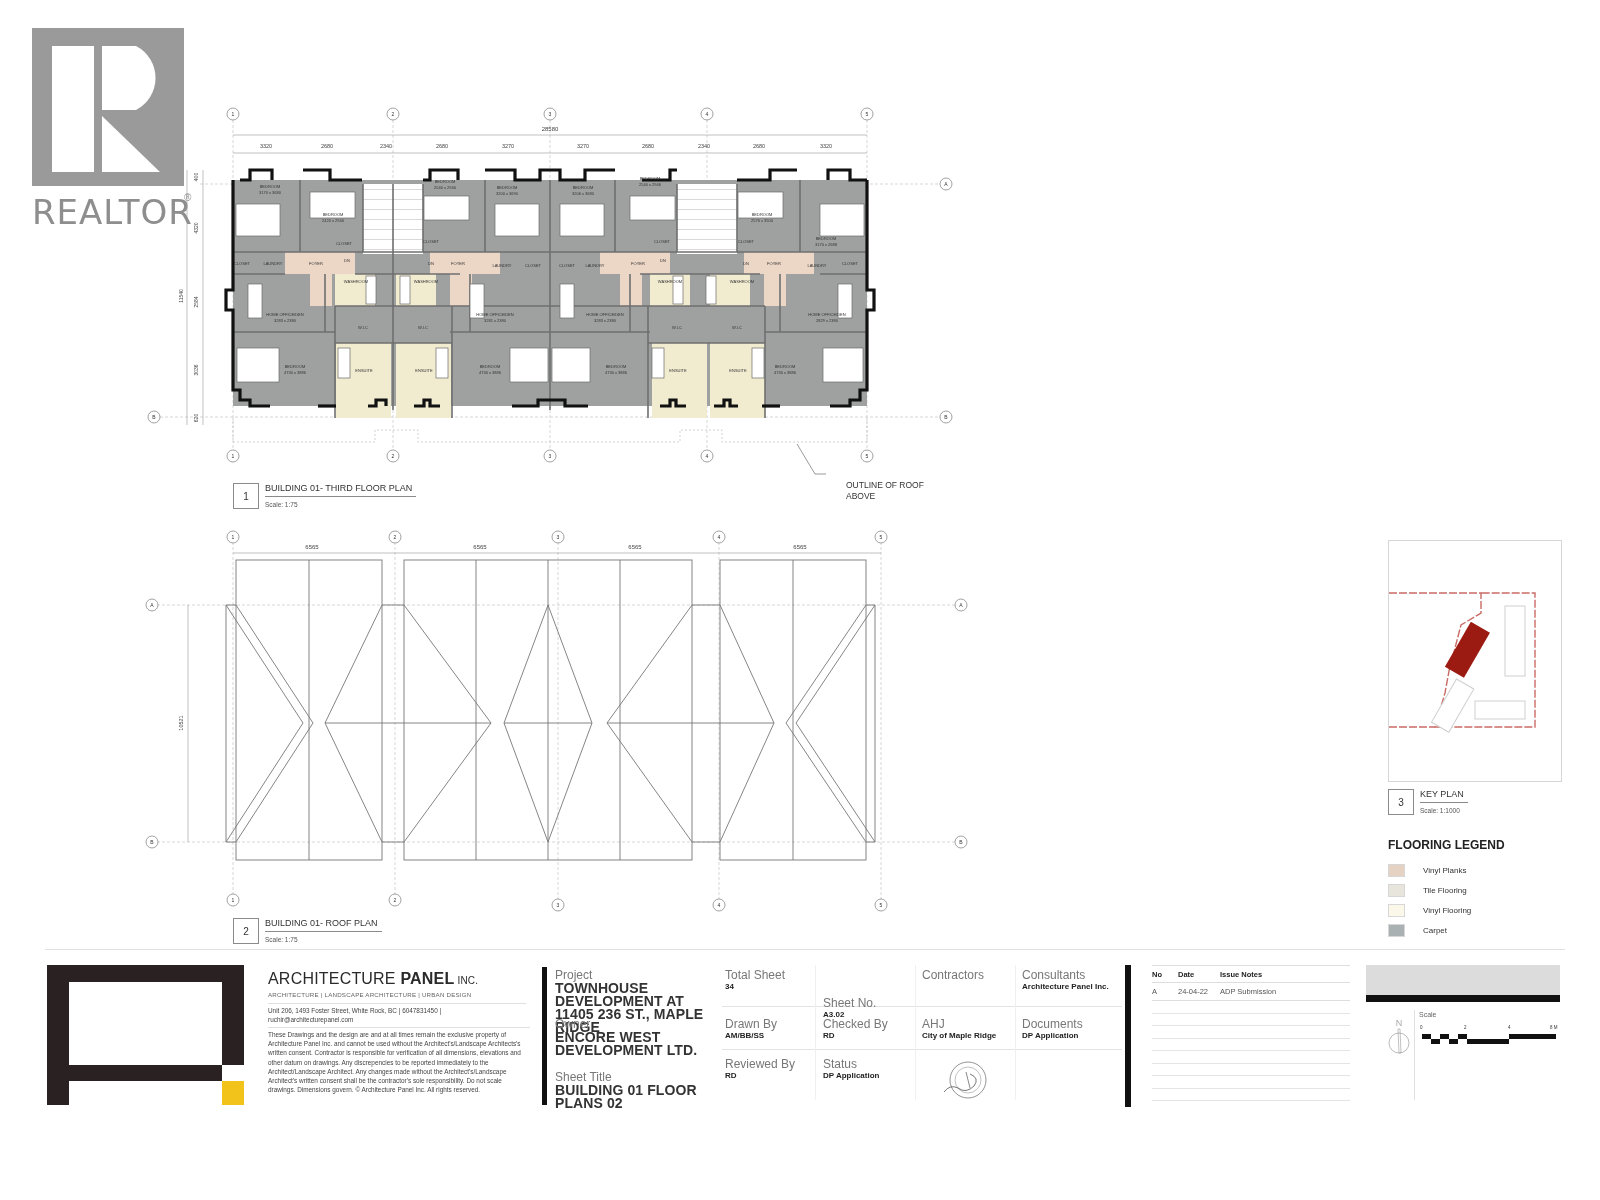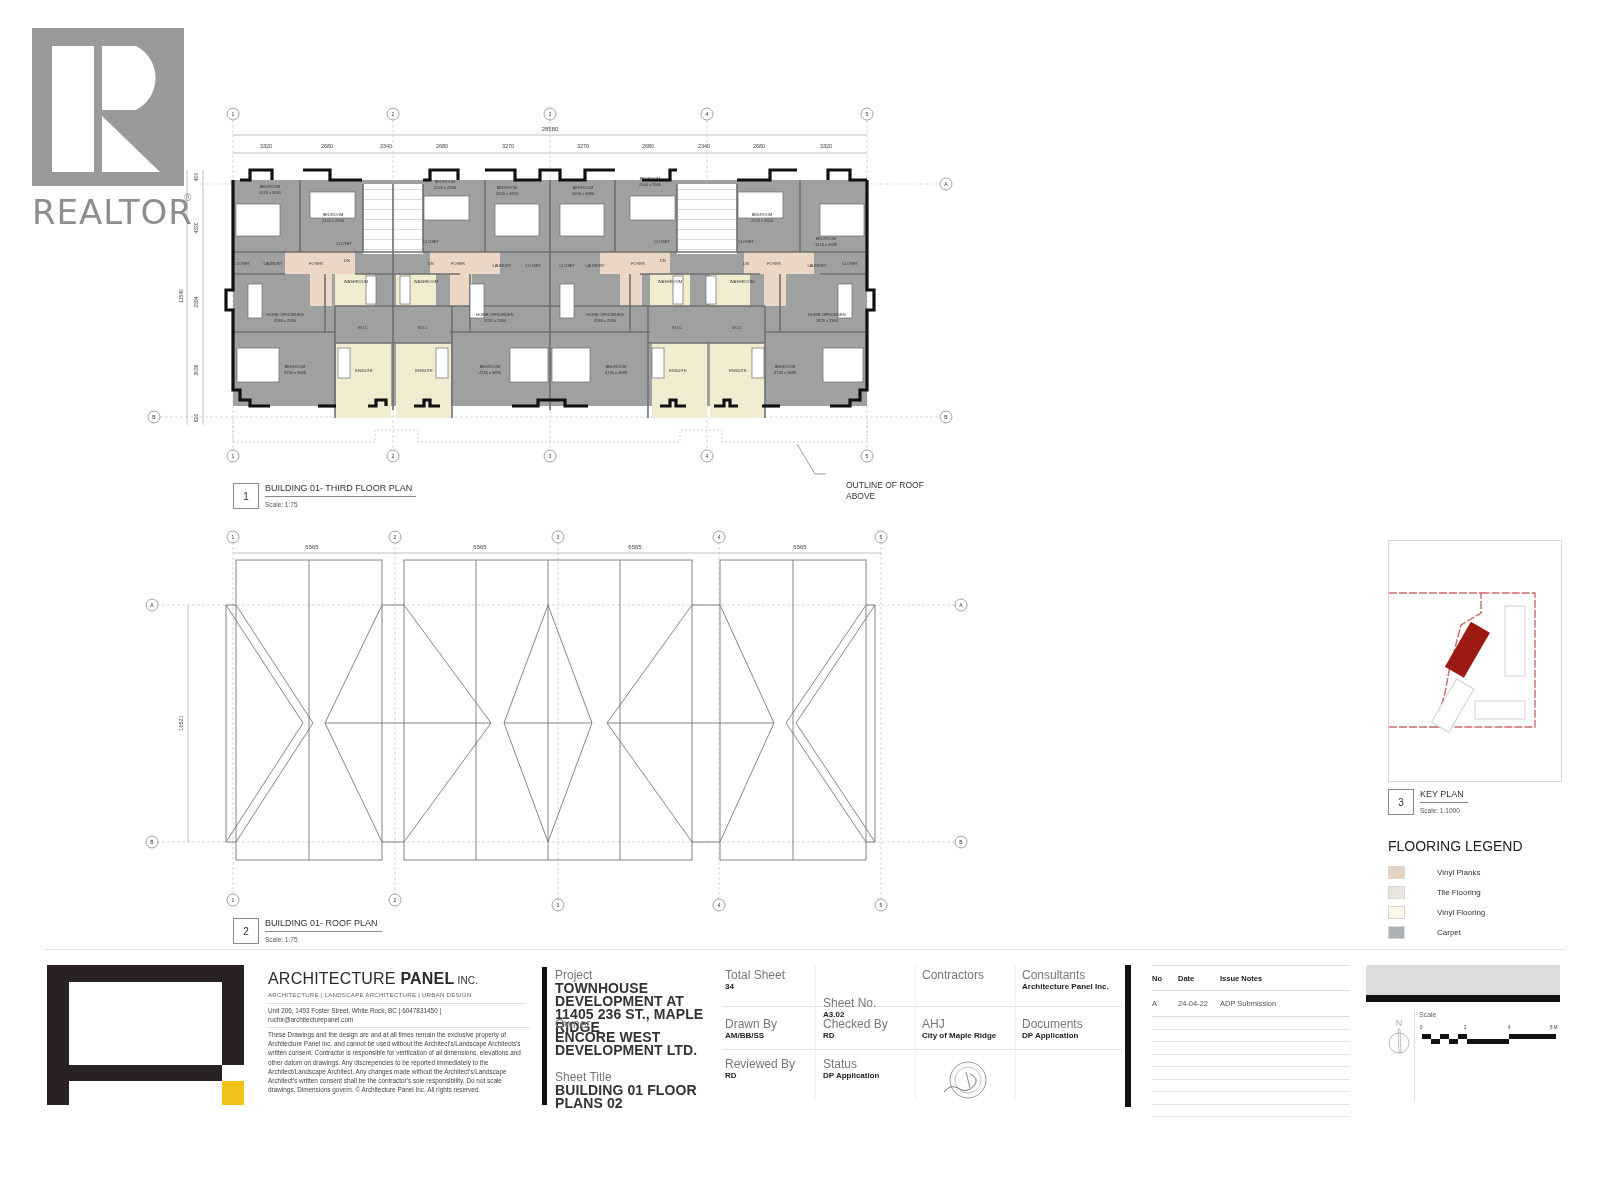--- a/index.html
+++ b/index.html
@@ -23,24 +23,24 @@
   .dtitle-num { width: 26px; height: 26px; border: 1px solid #8a8a8a; font-size: 10px; display: flex; align-items: center; justify-content: center; color: #333; }
   .dtitle-body { margin-left: 6px; }
   .dtitle-name { font-size: 9px; color: #333; border-bottom: 1px solid #8a8a8a; padding-bottom: 3px; padding-right: 4px; white-space: nowrap; }
   .dtitle-scale { font-size: 6.5px; color: #555; margin-top: 4px; }
 
   .roof-note { font-size: 8.5px; color: #333; line-height: 11px; }
 
   
   .keyplan-frame { left: 1388px; top: 540px; width: 174px; height: 242px; border: 1px solid #d6d6d6; }
 
-  .legend-title { font-size: 14px; font-weight: normal; color: #222; }
+  .legend-title { font-size: 12px; font-weight: bold; color: #222; }
   .legend-item { display: flex; align-items: center; height: 20px; }
   .legend-swatch { width: 17px; height: 13px; border: 1px solid #d7d7d7; }
-  .legend-label { font-size: 8px; color: #333; margin-left: 32px; }
+  .legend-label { font-size: 8px; color: #333; margin-left: 18px; }
 
   
   .tb-rule { left: 45px; top: 949px; width: 1520px; height: 1px; background: #e2e2e2; }
   .apl-logo { left: 47px; top: 965px; width: 197px; height: 140px; }
   .firm-name { left: 268px; top: 970px; font-size: 16px; color: #2a2a2a; letter-spacing: 0.2px; white-space: nowrap; }
   .firm-name b { font-weight: bold; }
   .firm-name small { font-size: 10px; }
   .firm-tag { left: 268px; top: 991px; font-size: 6.2px; color: #666; letter-spacing: 0.2px; white-space: nowrap; }
   .firm-addr { left: 268px; top: 1003px; width: 258px; font-size: 6.4px; color: #444; line-height: 9px; border-top: 1px solid #e0e0e0; padding-top: 2px; }
   .firm-disclaimer { left: 268px; top: 1027px; width: 262px; font-size: 6.4px; color: #444; line-height: 9.2px; border-top: 1px solid #e0e0e0; padding-top: 2px; }
@@ -48,21 +48,21 @@
   .vbar { background: #111; width: 5px; }
 
   .field-label { font-size: 12px; color: #777; white-space: nowrap; }
   .field-value { font-size: 8px; color: #222; font-weight: bold; white-space: nowrap; }
   .big-value { font-size: 14px; font-weight: bold; color: #333; line-height: 13px; font-family: "Liberation Sans", sans-serif; letter-spacing: 0.1px; }
 
   .grid-hline { background: #e3e3e3; height: 1px; }
   .grid-vline { background: #f0f0f0; width: 1px; }
 
   .issue-table { left: 1152px; top: 965px; width: 198px; }
-  .issue-head, .issue-row { display: flex; font-size: 7.5px; height: 26px; align-items: center; border-bottom: 1px solid #dedede; }
+  .issue-head, .issue-row { display: flex; font-size: 7.5px; height: 18px; align-items: center; border-bottom: 1px solid #dedede; }
   .issue-head { font-weight: bold; color: #222; border-top: 1px solid #dedede; }
   .issue-row { color: #555; }
   .issue-c1 { width: 26px; } .issue-c2 { width: 42px; } .issue-c3 { flex: 1; }
   .issue-blank { height: 12.5px; border-bottom: 1px solid #e4e4e4; }
 
   .scale-panel { left: 1366px; top: 965px; width: 194px; }
   .scale-grey { height: 30px; background: #dcdcdc; }
   .scale-black { height: 7px; background: #111; }
   .north { left: 1384px; top: 1017px; width: 30px; height: 40px; }
   .scale-label { left: 1419px; top: 1011px; font-size: 7px; color: #666; }

